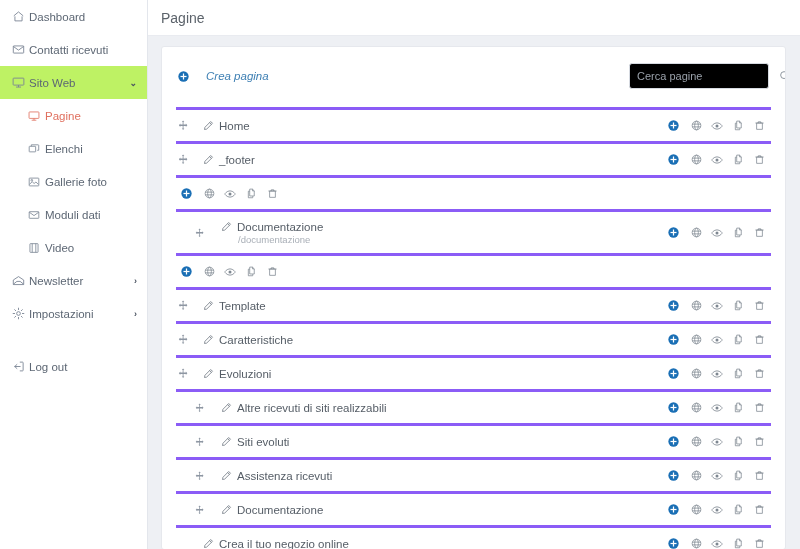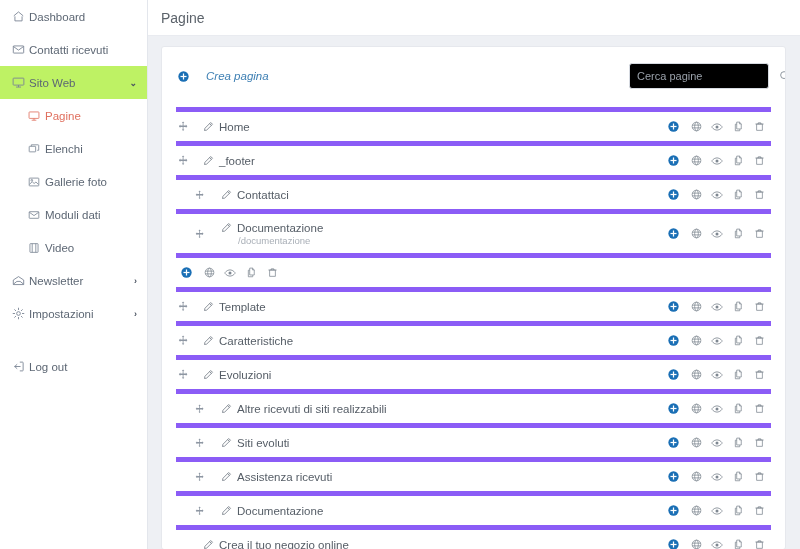--- a/index.html
+++ b/index.html
@@ -96,21 +96,21 @@
     font-size: 11px; color: #7e868f; background: transparent;
   }
   .search-box input::placeholder { color: #9aa1aa; }
   .search-box .sico { color: #8b939c; display: flex; }
 
   
   .rows { padding-top: 2px; }
   .row {
     display: flex; align-items: center;
     height: 34px;
-    border-top: 5px solid #8b5cf6;
+    border-top: 3px solid #8b5cf6;
     position: relative;
     padding-right: 2px;
   }
   .row.tall { height: 44px; }
   .row.nodrag .handle { visibility: hidden; }
   .row-left { display: flex; align-items: center; flex: 1 1 auto; min-width: 0; }
   .handle {
     flex: 0 0 14px; width: 14px;
     color: #8d96a2; display: flex; align-items: center; justify-content: center;
     cursor: move;
@@ -394,38 +394,20 @@
                 <span class="act" style="color: rgb(126, 135, 145);">
                   <svg class="i" width="11" height="11" viewBox="0 0 16 16" fill="none" stroke="currentColor" stroke-width="1.1" stroke-linejoin="round">
                     <path d="M3.8 4.4h8.4v9.2H3.8z"></path>
                     <line x1="2.6" y1="4.4" x2="13.4" y2="4.4" stroke-linecap="round"></line>
                     <path d="M6.2 4.4V2.6h3.6v1.8"></path>
                   </svg>
                 </span>
               </div>
             </div>
             <div class="row lvl2">
-              <div class="row-left">
-                <span class="handle">
-                  <svg class="i" width="10" height="10" viewBox="0 0 16 16" fill="currentColor">
-                    <path d="M7.4 0.8 5.6 3h1.2v3.4H3.4V5.2L1.2 7.6 3.4 10V8.8h3.4v3.4H5.6l1.8 2.2 1.8-2.2H8V8.8h3.4V10l2.2-2.4-2.2-2.4v1.2H8V3h1.2z"></path>
-                  </svg>
-                </span>
-                <div class="row-main">
-                  <span class="row-name">
-                    <span class="pencil">
-                      <svg class="i" width="11" height="11" viewBox="0 0 16 16" fill="none" stroke="currentColor" stroke-width="1.15" stroke-linejoin="round">
-                        <path d="M11.2 2.2 13.8 4.8 5.4 13.2 2.2 13.8 2.8 10.6z"></path>
-                        <line x1="9.6" y1="3.8" x2="12.2" y2="6.4"></line>
-                      </svg>
-                    </span>
-                    <span>Contattaci</span>
-                  </span>
-                </div>
-              </div>
               <div class="actions">
                 <span class="act add" style="color: rgb(26, 111, 181);">
                   <svg class="i" width="11" height="11" viewBox="0 0 16 16">
                     <circle cx="8" cy="8" r="7.5" fill="currentColor"></circle>
                     <rect x="7.1" y="3.6" width="1.8" height="8.8" fill="#ffffff"></rect>
                     <rect x="3.6" y="7.1" width="8.8" height="1.8" fill="#ffffff"></rect>
                   </svg>
                 </span>
                 <span class="act" style="color: rgb(126, 135, 145);">
                   <svg class="i" width="11" height="11" viewBox="0 0 16 16" fill="none" stroke="currentColor" stroke-width="1.1">

